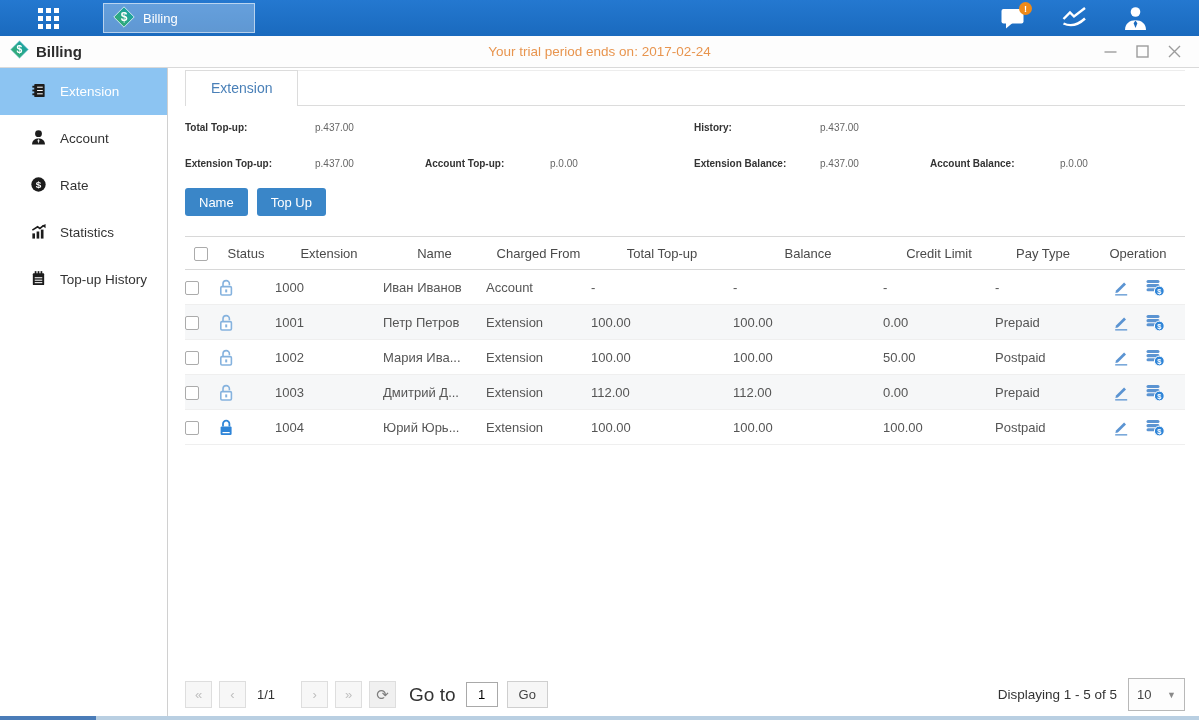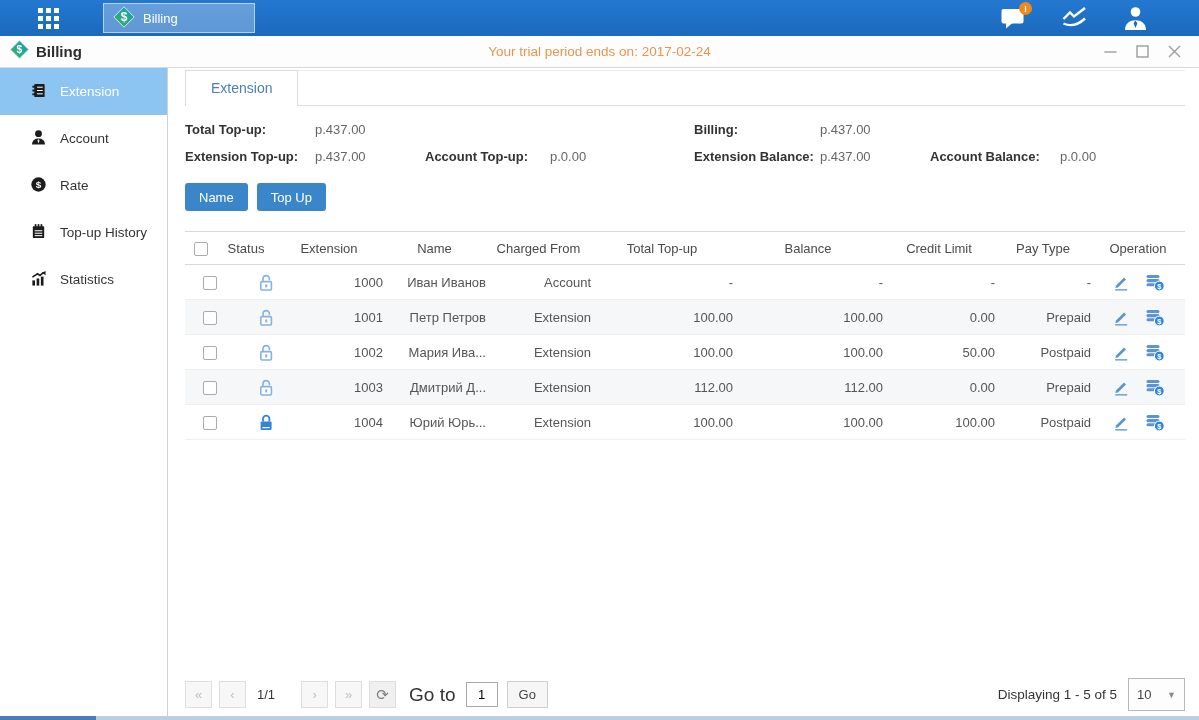--- a/index.html
+++ b/index.html
@@ -31,32 +31,32 @@
   .side-item svg { flex:0 0 auto; }
 
   .content { flex:1 1 auto; padding:0 14px 0 17px; display:flex; flex-direction:column; min-width:0; }
 
   
   .tabstrip { display:flex; margin-top:2px; height:36px; border-bottom:1px solid #dcdcdc; }
   .tab { padding:0 25px; height:36px; line-height:35px; background:#fff; border:1px solid #dcdcdc; border-bottom:none; margin-bottom:-1px; color:#4a80b8; font-size:14px; cursor:pointer; z-index:1; }
   .tabstrip .rest { flex:1; border-top:1px solid #ededed; }
 
   
-  .summary { margin-top:16px; display:grid; grid-template-columns:130px 110px 125px 144px 126px 110px 130px 1fr; row-gap:12px; font-size:13px; align-items:center; }
+  .summary { margin-top:16px; display:grid; grid-template-columns:130px 110px 125px 144px 126px 110px 130px 1fr; row-gap:25px; font-size:10px; align-items:center; }
   .summary .lbl { font-weight:bold; color:#333; }
   .summary .val { color:#666; }
 
   
   .actions { margin-top:19px; display:flex; gap:9px; }
   .btn-primary { height:28px; padding:0 14px; background:#3a86c8; color:#fff; border:none; border-radius:3px; font-size:13px; font-family:inherit; cursor:pointer; }
 
   
   table { width:100%; margin-top:20px; border-collapse:collapse; table-layout:fixed; font-size:13px; color:#555; }
   thead th { font-weight:normal; color:#4a4a4a; height:33px; border-top:1px solid #d8d8d8; border-bottom:1px solid #d8d8d8; text-align:center; }
-  tbody td { height:35px; text-align:right; }
+  tbody td { height:35px; text-align:left; }
   tbody tr { border-bottom:1px solid #efefef; }
   tbody tr:nth-child(even) { background:#f6f7f8; }
   .cbx { display:inline-block; width:14px; height:14px; border:1px solid #ababab; border-radius:2px; background:#fff; vertical-align:middle; cursor:pointer; }
   .status-cell svg { vertical-align:middle; }
   .status-cell .lock-closed { display:none; }
   .status-cell.locked .lock-closed { display:inline; }
   .ops { display:flex; justify-content:center; align-items:center; gap:15px; }
   .ops span { cursor:pointer; display:flex; }
 
   
@@ -198,58 +198,58 @@
         <svg width="17" height="17" viewBox="0 0 18 18">
           <circle cx="9" cy="9" r="7.6" fill="#1c1c1c"></circle>
           <text x="9" y="13" font-size="10.5" font-weight="bold" fill="#fff" text-anchor="middle" font-family="Liberation Sans, sans-serif">$</text>
         </svg>
       </span>
       <span>Rate</span>
     </div>
     <div class="side-item">
       <span>
         <svg width="17" height="17" viewBox="0 0 18 18">
+          <rect x="2.5" y="11" width="2.8" height="5.5" fill="#1c1c1c"></rect>
+          <rect x="7" y="9" width="2.8" height="7.5" fill="#1c1c1c"></rect>
+          <rect x="11.5" y="7" width="2.8" height="9.5" fill="#1c1c1c"></rect>
+          <path d="M2.5 7.5 L8 4 L10.5 5.8 L14.5 2.6" fill="none" stroke="#1c1c1c" stroke-width="1.7"></path>
+          <polygon points="16.5,1 16.5,5.5 12.8,2.8" fill="#1c1c1c"></polygon>
+        </svg>
+      </span>
+      <span>Statistics</span>
+    </div>
+    <div class="side-item">
+      <span>
+        <svg width="17" height="17" viewBox="0 0 18 18">
           <rect x="3" y="3.5" width="12" height="12.5" rx="1" fill="#1c1c1c"></rect>
           <rect x="5" y="1.2" width="1.8" height="4" fill="#1c1c1c"></rect>
           <rect x="8.1" y="1.2" width="1.8" height="4" fill="#1c1c1c"></rect>
           <rect x="11.2" y="1.2" width="1.8" height="4" fill="#1c1c1c"></rect>
           <line x1="5" y1="8.2" x2="13" y2="8.2" stroke="#fff" stroke-width="1.1"></line>
           <line x1="5" y1="10.8" x2="13" y2="10.8" stroke="#fff" stroke-width="1.1"></line>
           <line x1="5" y1="13.4" x2="13" y2="13.4" stroke="#fff" stroke-width="1.1"></line>
         </svg>
       </span>
       <span>Top-up History</span>
     </div>
-    <div class="side-item">
-      <span>
-        <svg width="17" height="17" viewBox="0 0 18 18">
-          <rect x="2.5" y="11" width="2.8" height="5.5" fill="#1c1c1c"></rect>
-          <rect x="7" y="9" width="2.8" height="7.5" fill="#1c1c1c"></rect>
-          <rect x="11.5" y="7" width="2.8" height="9.5" fill="#1c1c1c"></rect>
-          <path d="M2.5 7.5 L8 4 L10.5 5.8 L14.5 2.6" fill="none" stroke="#1c1c1c" stroke-width="1.7"></path>
-          <polygon points="16.5,1 16.5,5.5 12.8,2.8" fill="#1c1c1c"></polygon>
-        </svg>
-      </span>
-      <span>Statistics</span>
-    </div>
   </div>
 
   <div class="content">
 
     <div class="tabstrip">
       <div class="tab">Extension</div>
       <div class="rest"></div>
     </div>
 
     <div class="summary">
       <span class="lbl">Total Top-up:</span>
       <span class="val">p.437.00</span>
       <span></span>
         <span></span>
-      <span class="lbl">Billing:</span>
+      <span class="lbl">History:</span>
       <span class="val">p.437.00</span>
       <span></span>
         <span></span>
 
       <span class="lbl">Extension Top-up:</span>
       <span class="val">p.437.00</span>
       <span class="lbl">Account Top-up:</span>
       <span class="val">p.0.00</span>
       <span class="lbl">Extension Balance:</span>
       <span class="val">p.437.00</span>

